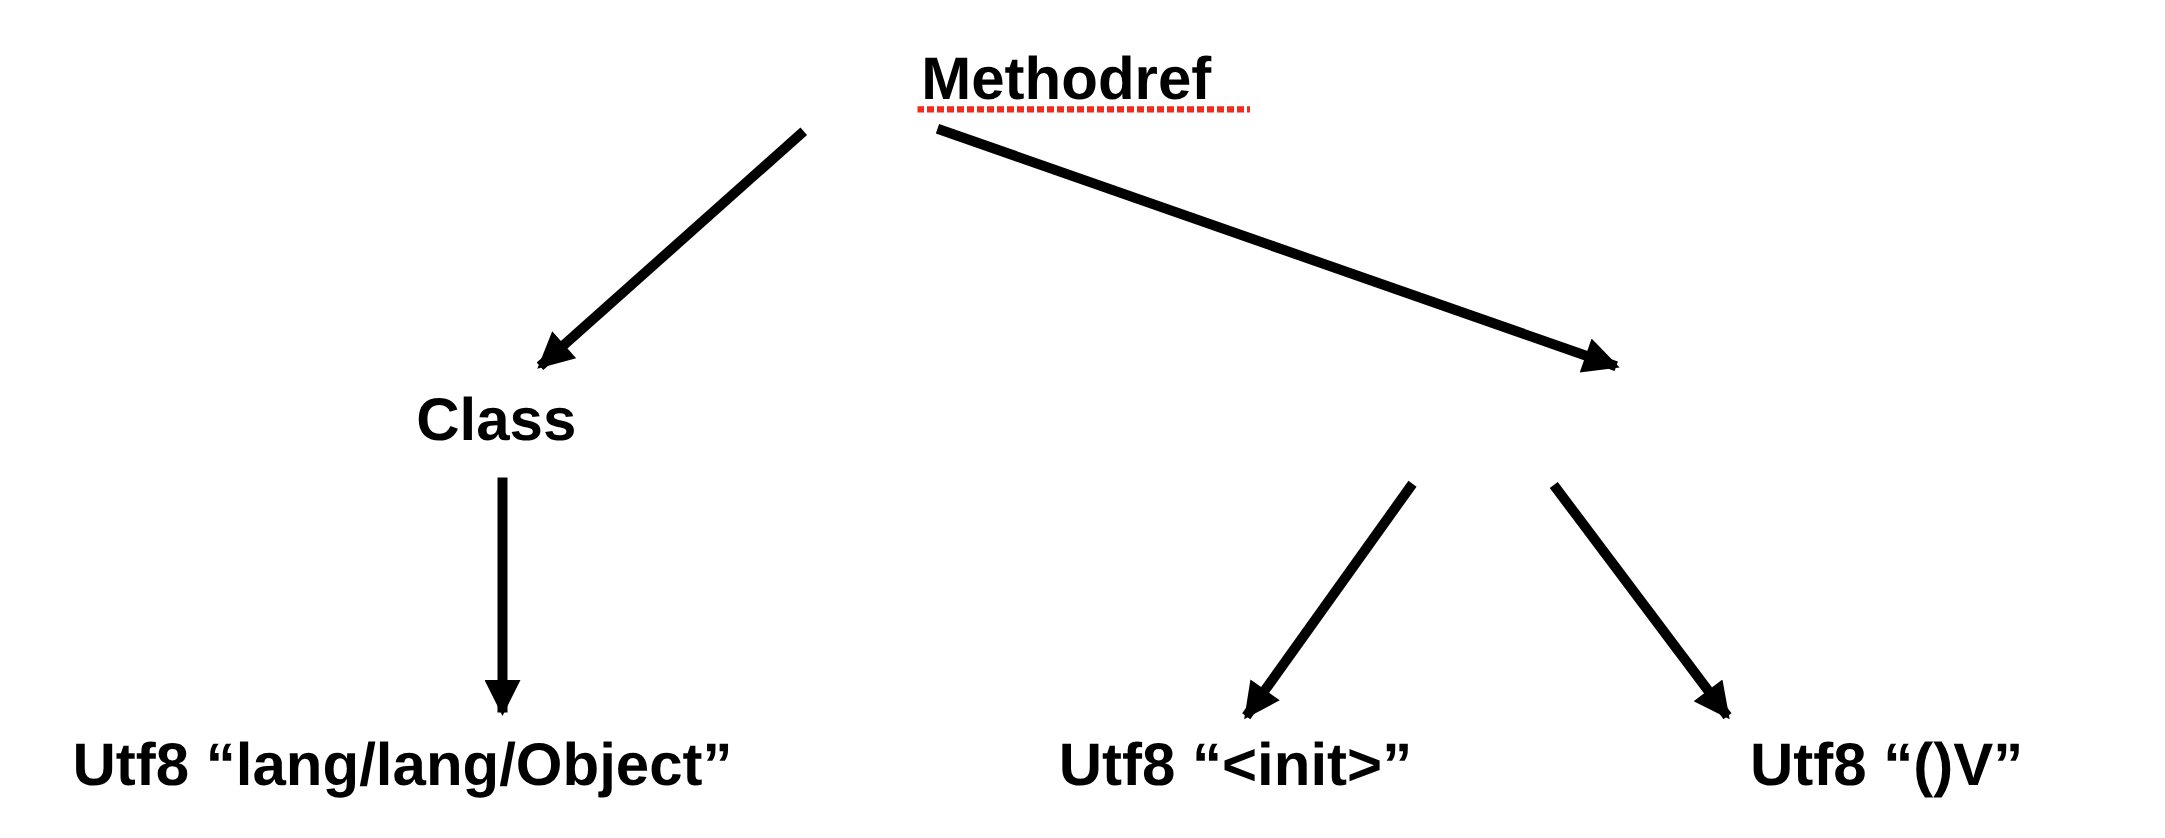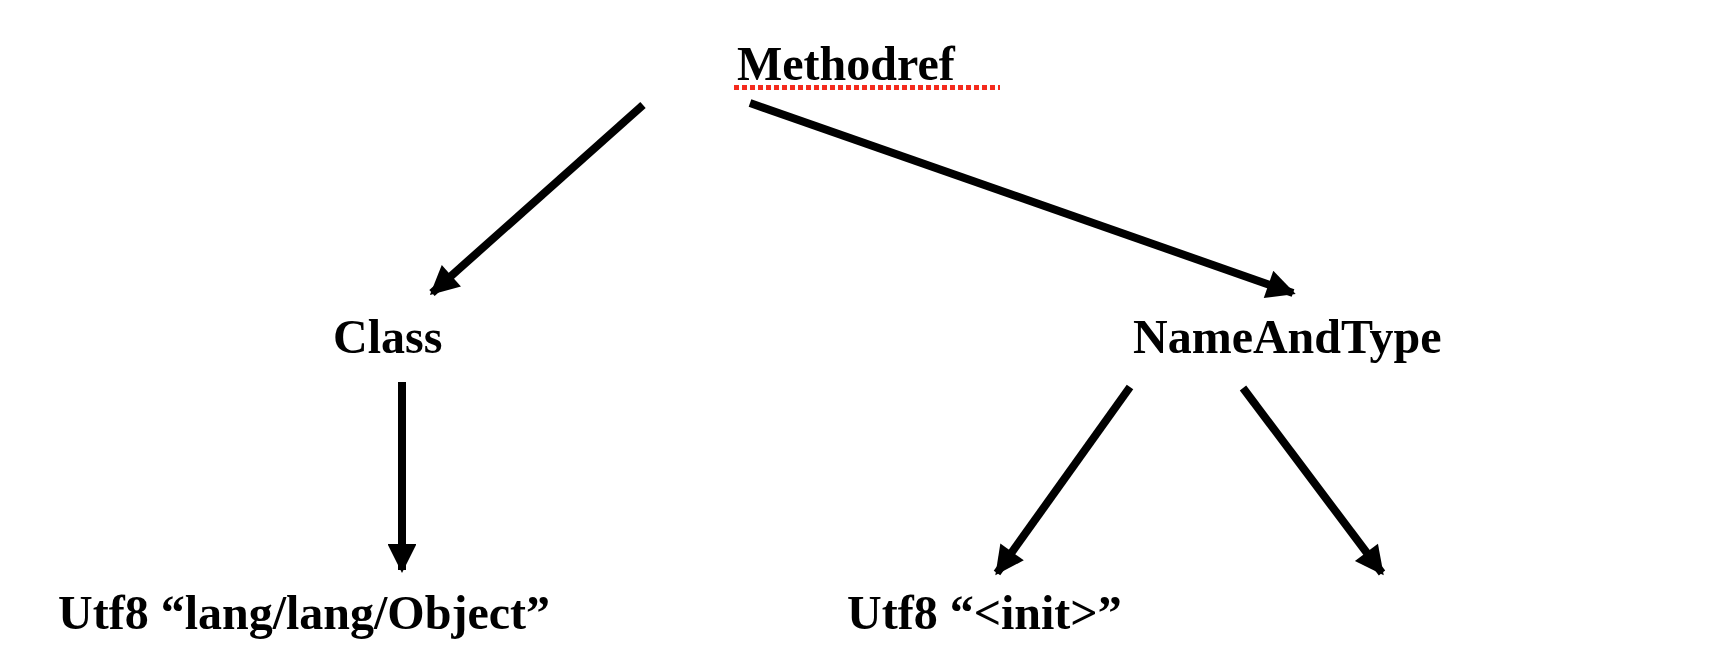--- a/index.html
+++ b/index.html
@@ -5,21 +5,21 @@
   html, body {
     margin: 0;
     padding: 0;
     background: #ffffff;
   }
   .canvas {
     position: relative;
     width: 1732px;
     height: 670px;
     background: var(--bg-color, #ffffff);
-    font-family: Liberation Serif, serif;
+    font-family: Liberation Sans, sans-serif;
     overflow: hidden;
   }
   .edges-svg {
     position: absolute;
     left: 0;
     top: 0;
     width: 1732px;
     height: 670px;
   }
   .edge {
@@ -65,19 +65,19 @@
     <line class="edge" x1="1130" y1="387" x2="997" y2="573" marker-end="url(#ah)"></line>
     <line class="edge" x1="1243" y1="388" x2="1382" y2="573" marker-end="url(#ah)"></line>
   </svg>
 
   <div class="node-label" style="left:737px; top:40px;">Methodref</div>
 
   <div class="squiggle" style="background-image: repeating-linear-gradient(90deg, rgb(244, 42, 29) 0px, rgb(244, 42, 29) 5px, transparent 5px, transparent 8px);"></div>
 
   <div class="node-label" style="left:333px; top:313px;">Class</div>
 
-  <div class="node-label" style="left:1133px; top:313px;">NameAndType</div>
 
   <div class="node-label" style="left:58px; top:589px;">Utf8 “lang/lang/Object”</div>
 
   <div class="node-label" style="left:847px; top:589px;">Utf8 “&lt;init&gt;”</div>
 
+  <div class="node-label" style="left:1400px; top:589px;">Utf8 “()V”</div>
 </div>
 
 </body></html>

